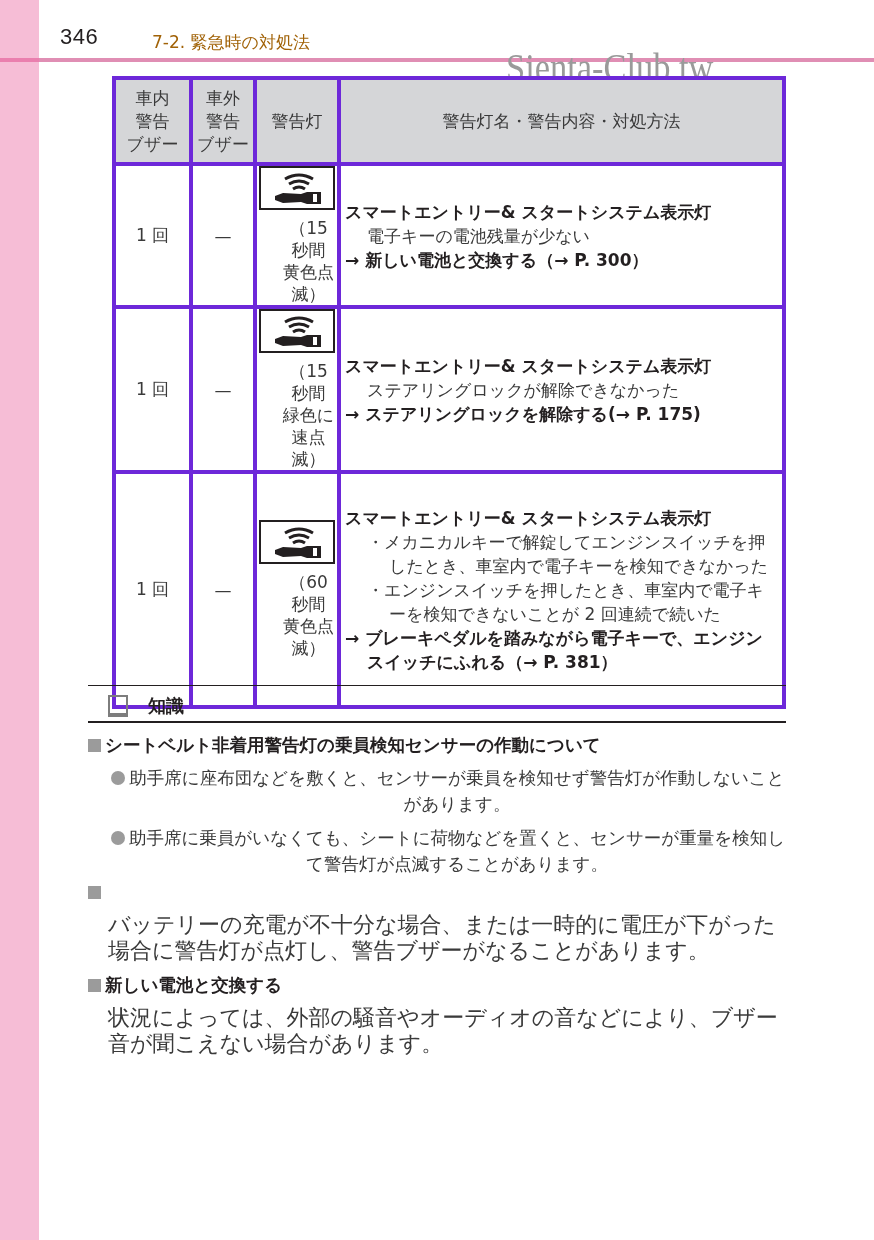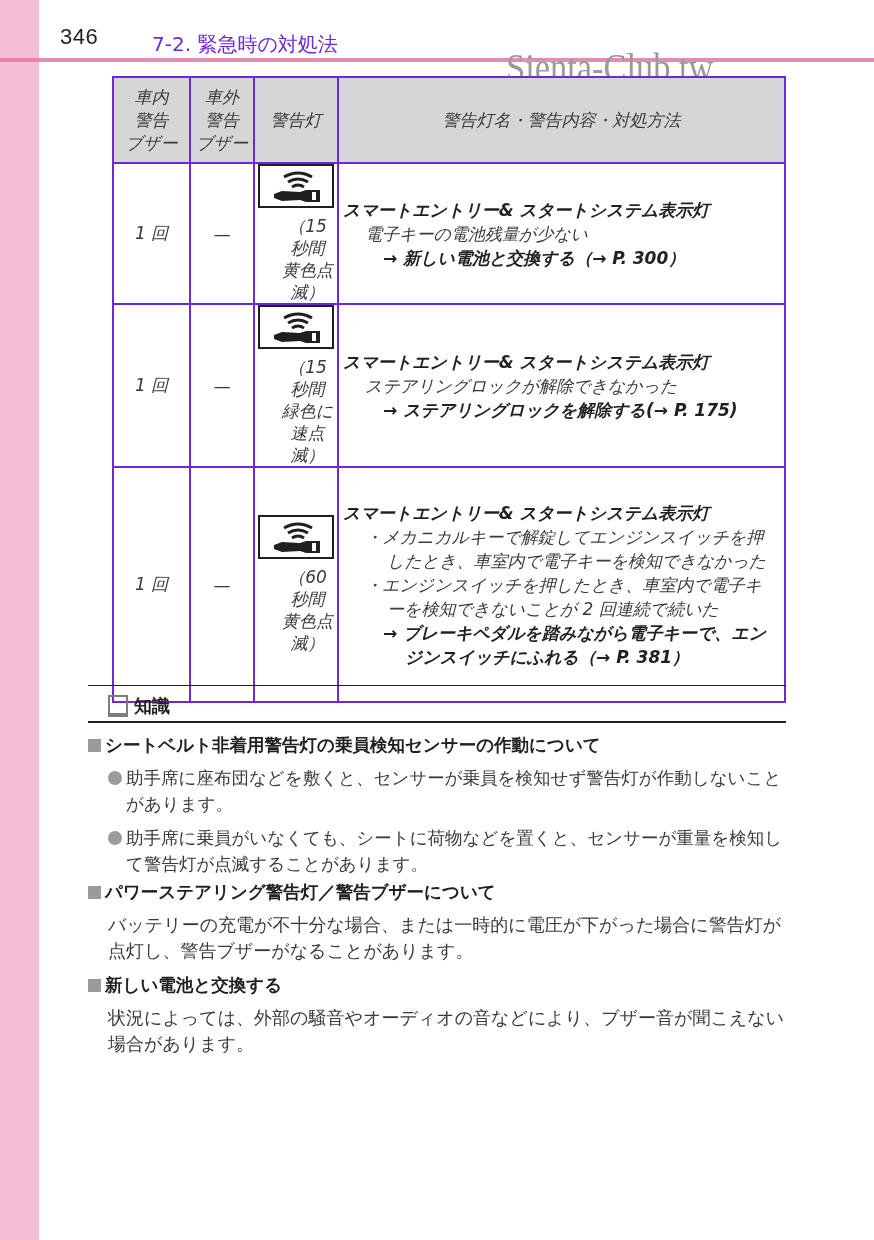--- a/index.html
+++ b/index.html
@@ -4,51 +4,51 @@
 <style>
   * { box-sizing: border-box; margin: 0; padding: 0; }
   html, body { width: 874px; height: 1240px; background: #ffffff; overflow: hidden; }
   body { position: relative; font-family: "DejaVu Sans", "Liberation Sans", sans-serif; color: #231f20; }
 
   .pink-strip { position: absolute; left: 0; top: 0; width: 39px; height: 1240px; background: #f6bdd6; }
   .header-rule { position: absolute; left: 0; top: 58px; width: 874px; height: 4px; background: #e08eb4; }
   .header-rule .strip-part { position: absolute; left: 0; top: 0; width: 39px; height: 4px; background: #ea7fae; }
 
   .page-number { position: absolute; left: 60px; top: 24px; font-family: "Liberation Sans", sans-serif; font-size: 22px; color: #231f20; letter-spacing: 0.5px; }
-  .section-title { position: absolute; left: 152px; top: 31px; font-size: 20px; color: #6d28d9; }
+  .section-title { position: absolute; left: 152px; top: 31px; font-size: 17px; color: #a16207; }
   .watermark { position: absolute; left: 506px; top: 48px; font-family: "Liberation Serif", serif; font-size: 40px; color: #9a9a9a; letter-spacing: 0px; transform: scaleX(0.86); transform-origin: left top; line-height: 1; }
 
   table.warn-table { position: absolute; left: 112px; top: 76px; width: 674px; border-collapse: collapse; }
-  table.warn-table th, table.warn-table td { border: 2px solid #6d28d9; font-style: italic; }
+  table.warn-table th, table.warn-table td { border: 4px solid #6d28d9; }
   table.warn-table th { background: #d5d6d8; font-weight: normal; font-size: 17px; color: #3a3a3a; text-align: center; vertical-align: middle; line-height: 23px; height: 86px; }
   table.warn-table td { font-size: 17px; color: #3a3a3a; vertical-align: middle; }
   .col1 { width: 77px; } .col2 { width: 64px; } .col3 { width: 84px; }
   td.count, td.outer { text-align: center; }
   td.lamp { text-align: center; line-height: 22px; }
   .lamp-icon { display: inline-block; width: 76px; height: 44px; border: 2px solid #231f20; margin-bottom: 2px; position: relative; background: #fff; }
   .lamp-icon svg { position: absolute; left: 10px; top: 3px; }
   .lamp-caption { display: block; font-size: 17px; color: #3a3a3a; padding-left: 23px; }
   td.desc { padding: 4px 6px 4px 4px; line-height: 24px; font-size: 17.5px; }
   .desc-title { font-weight: bold; color: #231f20; display: block; white-space: nowrap; }
   .desc-body { display: block; padding-left: 22px; color: #3a3a3a; }
   .desc-bullet { display: block; padding-left: 44px; text-indent: -22px; color: #3a3a3a; }
-  .desc-action { display: block; font-weight: bold; color: #231f20; padding-left: 22px; text-indent: -22px; margin-left: 40px; }
+  .desc-action { display: block; font-weight: bold; color: #231f20; padding-left: 22px; text-indent: -22px; }
 
   .knowledge-top-rule { position: absolute; left: 88px; top: 685px; width: 698px; height: 1px; background: #231f20; }
-  .knowledge-head { position: absolute; left: 108px; top: 692px; height: 28px; display: flex; align-items: center; }
+  .knowledge-head { position: absolute; left: 108px; top: 692px; height: 28px; display: flex; align-items: center; gap: 14px; }
   .book-icon { width: 20px; height: 22px; border: 2px solid #7d7d7d; border-bottom-width: 4px; margin-right: 6px; }
   .knowledge-label { font-size: 18px; font-weight: bold; color: #231f20; }
   .knowledge-rule { position: absolute; left: 88px; top: 721px; width: 698px; height: 2px; background: #231f20; }
 
   .kn-section { position: absolute; left: 88px; width: 700px; }
   .kn-heading { font-size: 17.5px; font-weight: bold; color: #231f20; display: flex; align-items: center; height: 24px; }
   .square-icon { display: inline-block; width: 13px; height: 13px; background: #9b9b9b; margin-right: 4px; }
   .kn-bullet { font-size: 17.5px; color: #3a3a3a; line-height: 26px; padding-left: 38px; text-indent: -18px; margin-top: 8px; }
   .bullet-dot { display: inline-block; width: 14px; height: 14px; border-radius: 50%; background: #9b9b9b; margin-right: 4px; text-indent: 0; vertical-align: -1px; }
-  .kn-para { font-size: 18px; color: #3a3a3a; line-height: 26px; padding-left: 20px; margin-top: 8px; }
+  .kn-para { font-size: 22px; color: #3a3a3a; line-height: 26px; padding-left: 20px; margin-top: 8px; }
 </style>
 </head>
 <body>
 
 <div class="pink-strip"></div>
 <div class="header-rule">
     <div class="strip-part"></div>
   </div>
 
 <div class="page-number">346</div>
@@ -147,37 +147,36 @@
   </tbody>
 </table>
 
 <div class="knowledge-top-rule"></div>
 <div class="knowledge-head">
   <span class="book-icon"></span>
   <span class="knowledge-label">知識</span>
 </div>
 <div class="knowledge-rule"></div>
 
-<div class="kn-section" style="top:733px;">
+<div class="kn-section" style="top:733px;text-align:center;">
   <div class="kn-heading">
     <span class="square-icon"></span>
     <span>シートベルト非着用警告灯の乗員検知センサーの作動について</span>
   </div>
   <div class="kn-bullet">
     <span class="bullet-dot"></span><span>助手席に座布団などを敷くと、センサーが乗員を検知せず警告灯が作動しないことがあります。</span>
   </div>
   <div class="kn-bullet">
     <span class="bullet-dot"></span><span>助手席に乗員がいなくても、シートに荷物などを置くと、センサーが重量を検知して警告灯が点滅することがあります。</span>
   </div>
 </div>
 
 <div class="kn-section" style="top:880px;">
   <div class="kn-heading">
     <span class="square-icon"></span>
-    <span>パワーステアリング警告灯／警告ブザーについて</span>
   </div>
   <div class="kn-para">バッテリーの充電が不十分な場合、または一時的に電圧が下がった場合に警告灯が点灯し、警告ブザーがなることがあります。</div>
 </div>
 
 <div class="kn-section" style="top:973px;">
   <div class="kn-heading">
     <span class="square-icon"></span>
     <span>新しい電池と交換する</span>
   </div>
   <div class="kn-para">状況によっては、外部の騒音やオーディオの音などにより、ブザー音が聞こえない場合があります。</div>

